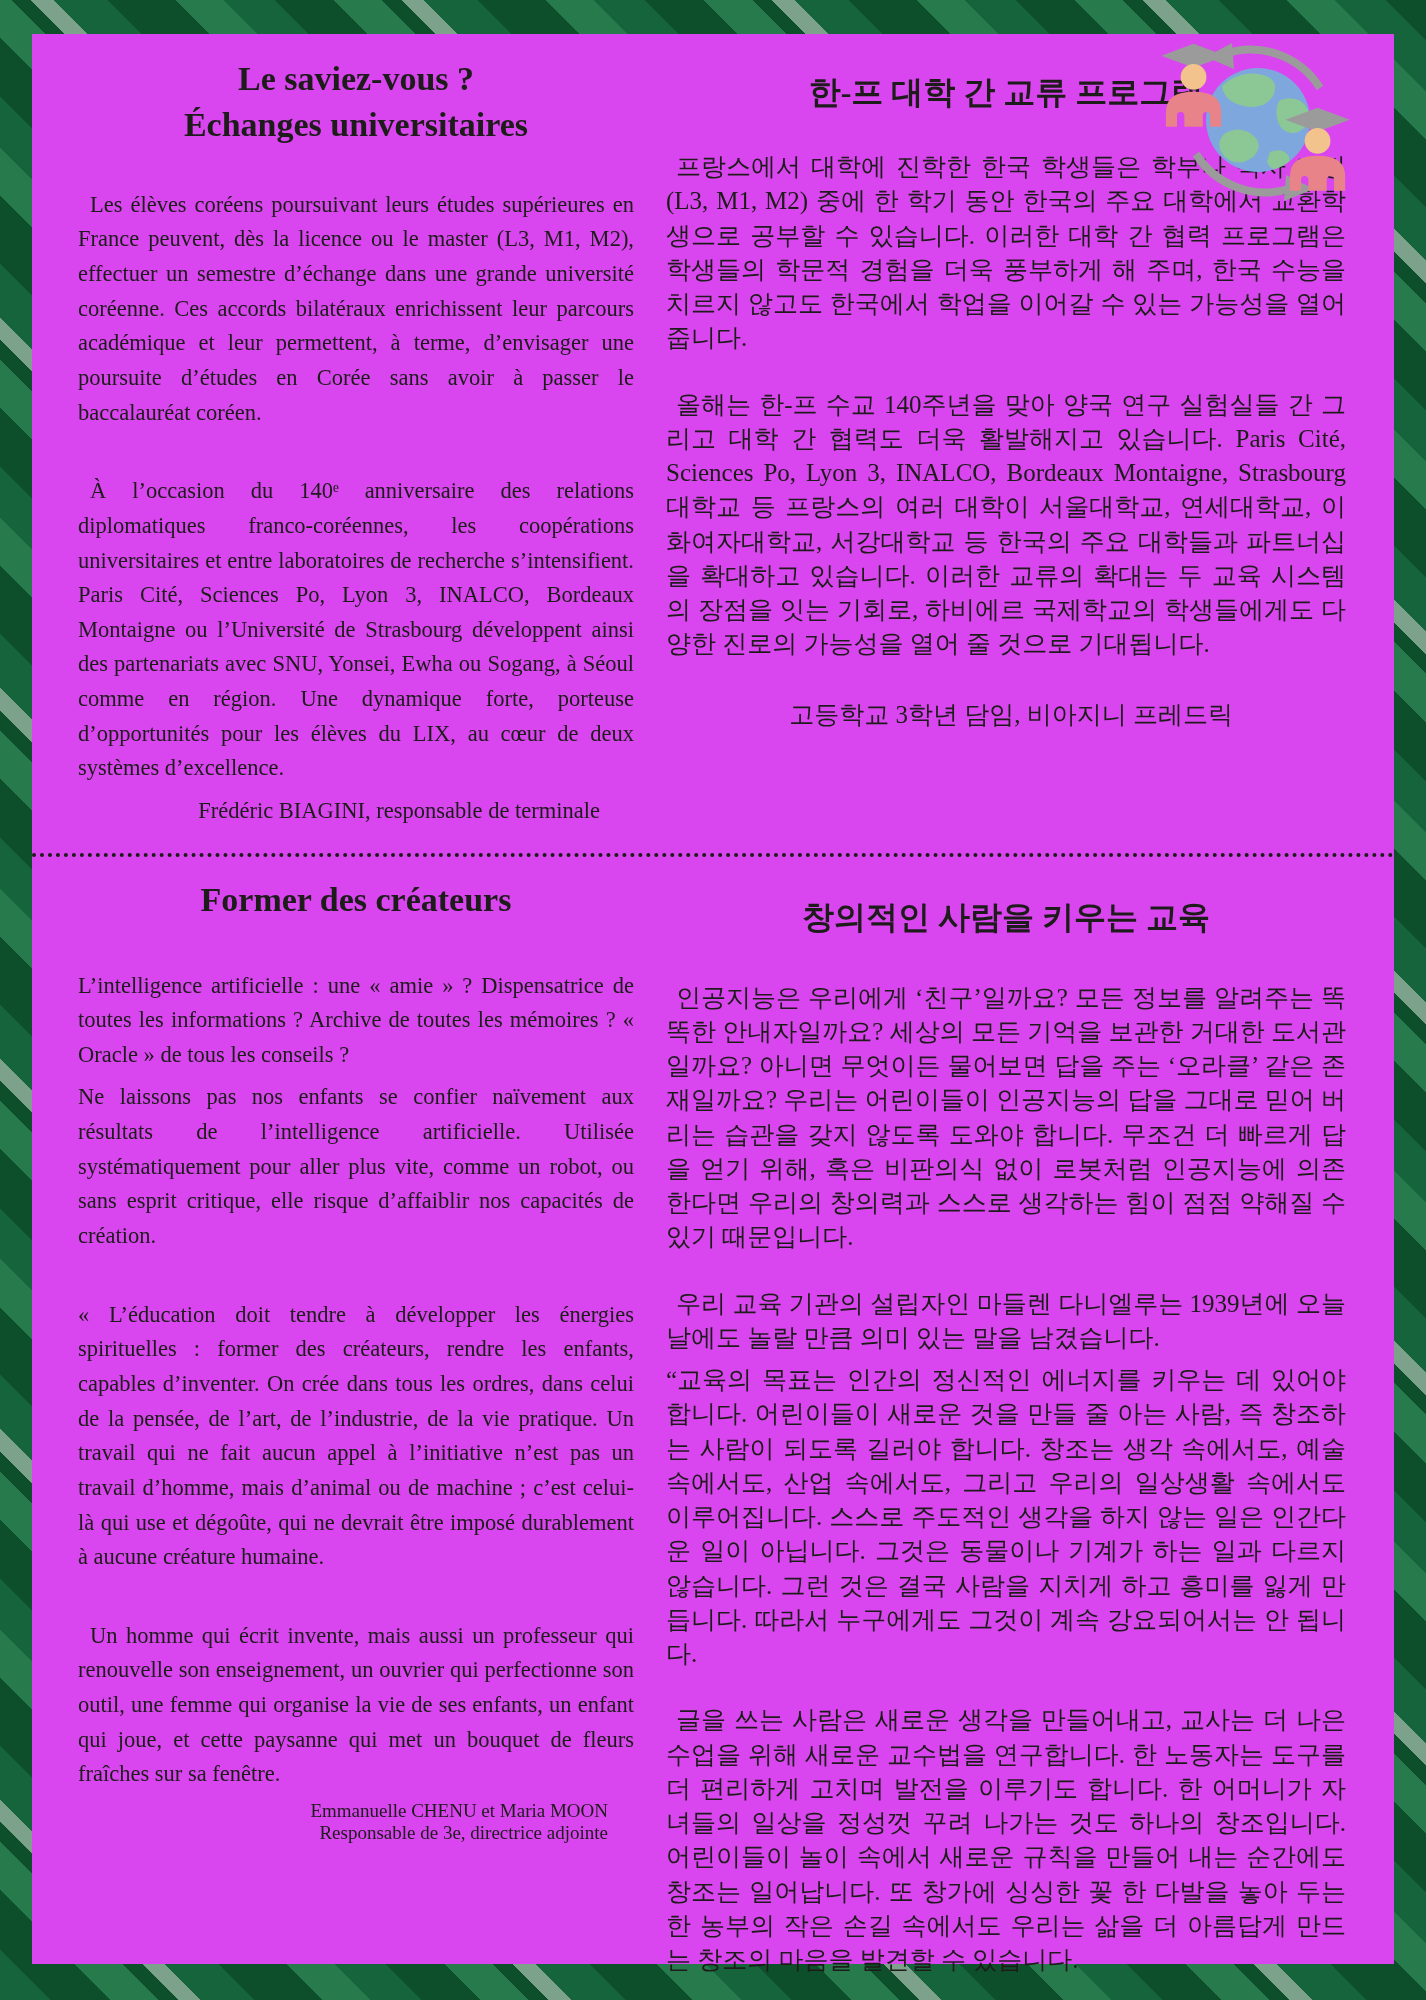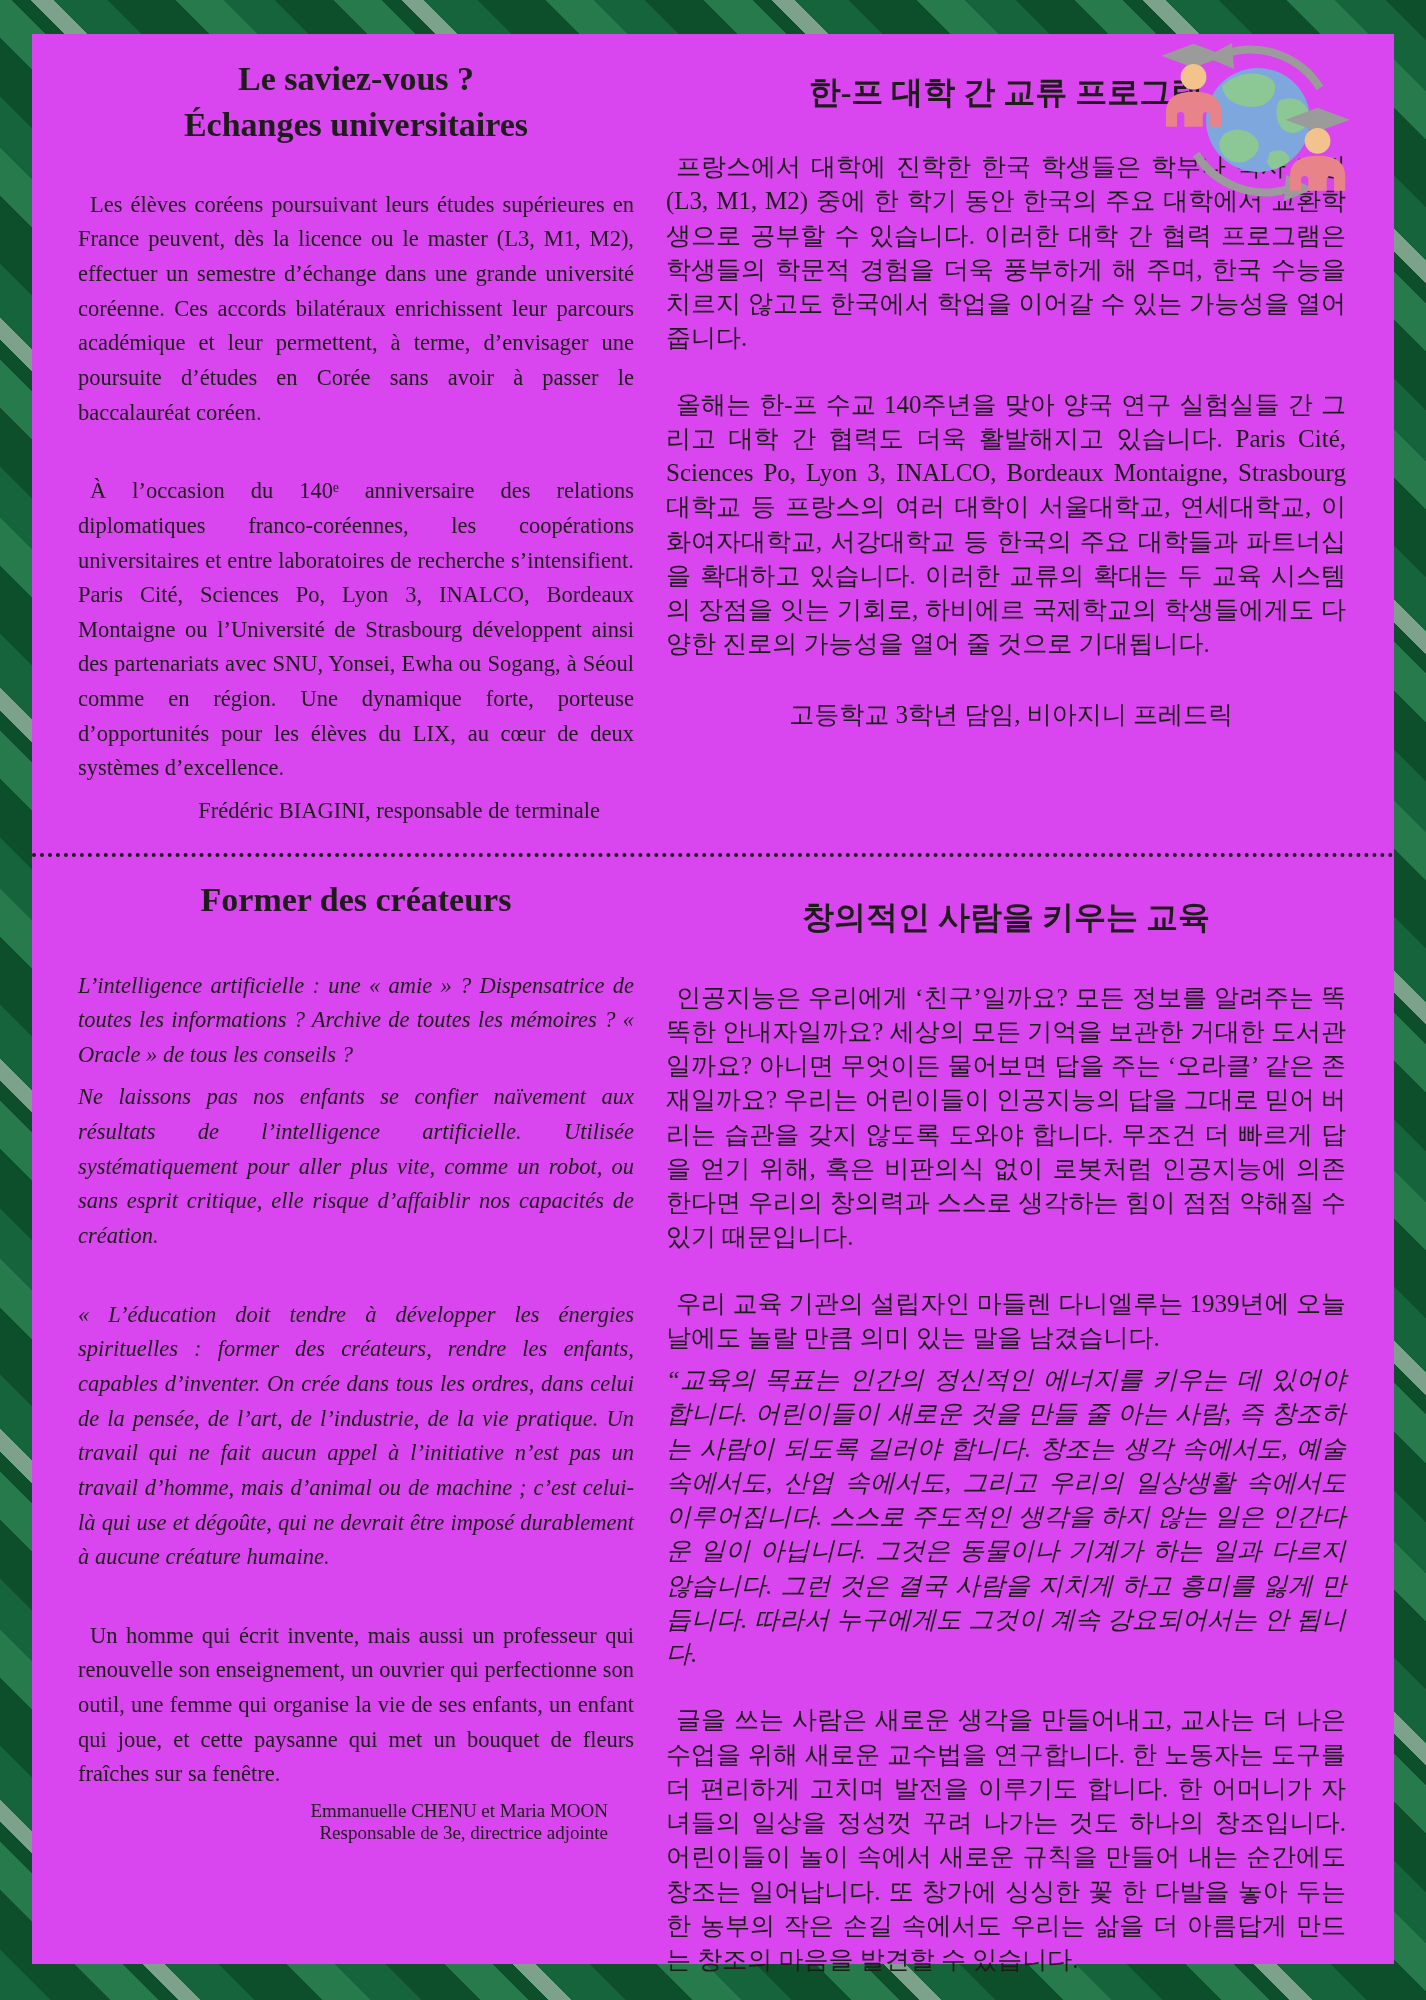--- a/index.html
+++ b/index.html
@@ -29,21 +29,21 @@
   .col-left{width:572px;flex:none;}
   .col-right{flex:1;margin-left:16px;position:relative;}
 
   .fr-title{font-weight:bold;font-size:34px;line-height:1.35;text-align:center;margin:2px 0 40px 0;}
   .ko-title{font-weight:bold;font-size:32px;line-height:1.5;text-align:center;margin:14px 0 34px 0;}
   .fr-title div,.ko-title div{white-space:nowrap;}
 
   p{margin:8px;text-align:justify;}
   .fr p{font-size:22.5px;line-height:1.54;text-indent:12px;}
   .ko p{font-size:25px;line-height:1.37;text-indent:10px;}
-  p.noindent{text-indent:0;font-style:italic;}
+  p.noindent{text-indent:0;}
   .gap-lg{margin-bottom:44px;}
   .gap-md{margin-bottom:32px;}
 
   .byline{font-size:19px;margin-top:6px;}
   .byline-right{text-align:right;padding-right:34px;text-indent:0;}
   .byline-center{text-align:center;font-size:24px;margin-top:36px;}
   .byline-ko-right{text-align:center;font-size:24px;padding-right:16px;margin-top:34px;}
 
   .divider{
     border-top:4.5px dotted #1d1c1a;

